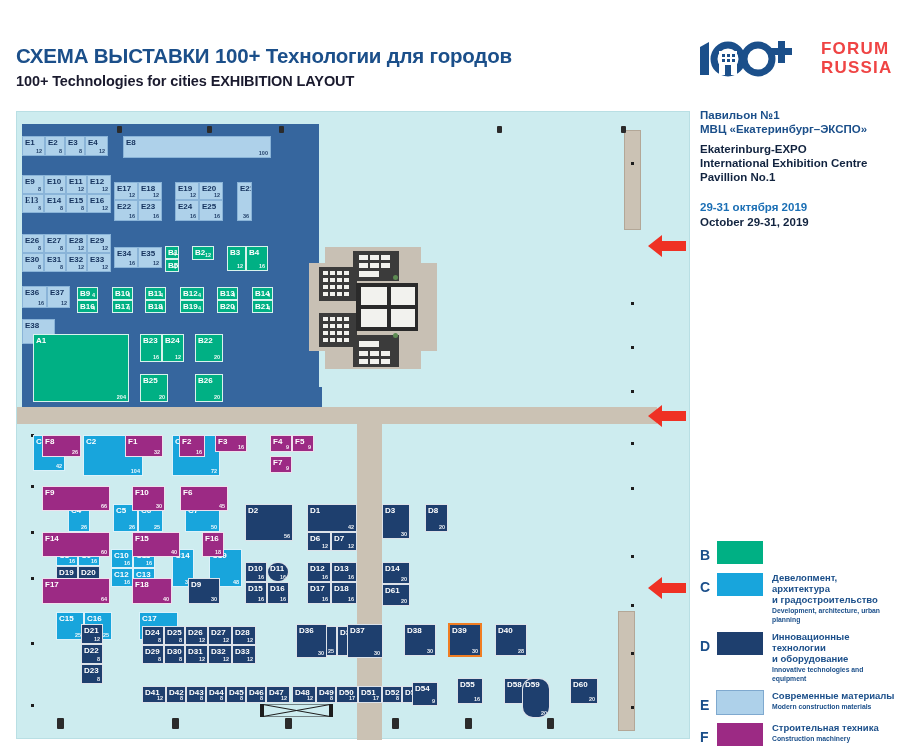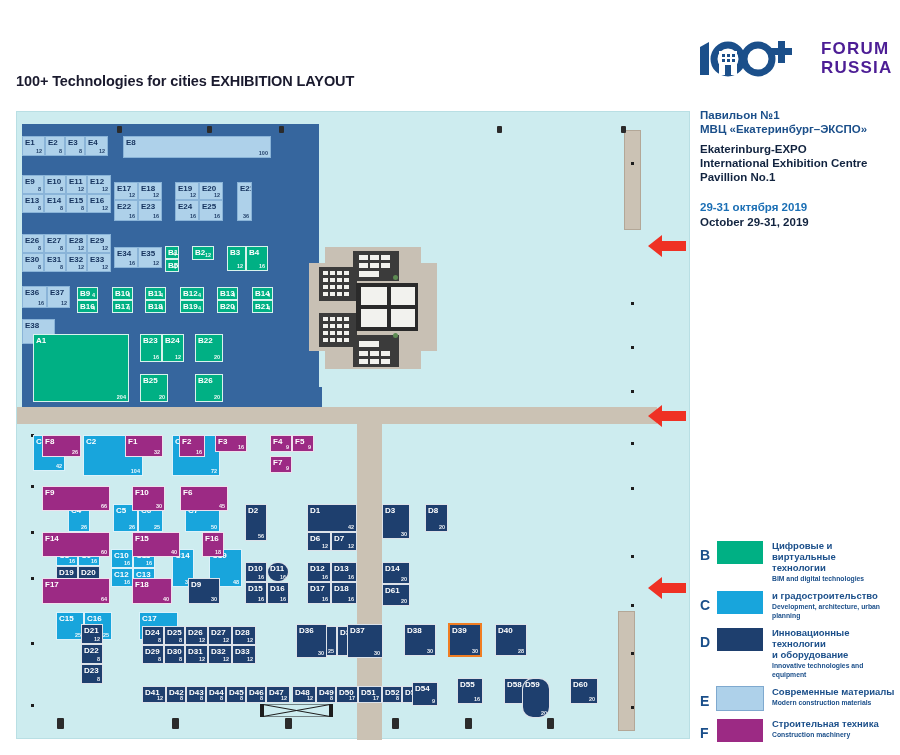--- a/index.html
+++ b/index.html
@@ -21,21 +21,21 @@
   }
   #title-en {
     position:absolute; left:16px; top:73px;
     font-size:14.5px; font-weight:bold; color:#1a1a2e;
     letter-spacing:-0.1px; white-space:nowrap;
   }
 
   
   #logo { position:absolute; left:697px; top:37px; width:190px; height:48px; }
   #logo-mark { position:absolute; left:0; top:0; width:118px; height:44px; }
-  #logo-text { position:absolute; left:124px; top:2px; color:#4c1d95;
+  #logo-text { position:absolute; left:124px; top:2px; color:#ef4444;
                font-size:17px; font-weight:bold; line-height:19px; letter-spacing:1.2px; }
 
   
   #info { position:absolute; left:700px; top:108px; width:190px; }
   .info-ru { font-size:11.5px; font-weight:bold; color:#1b4f8a; line-height:14px; }
   .info-en { font-size:11.5px; font-weight:bold; color:#11233f; line-height:14px; }
   .info-date-ru { font-size:11.5px; font-weight:bold; color:#1b6fb5; line-height:15px; }
   .info-date-en { font-size:11.5px; font-weight:bold; color:#11233f; line-height:15px; }
   .gap6 { height:6px; }
   .gap14 { height:16px; }
@@ -94,20 +94,21 @@
   .sw-B { background:#00b084; }
   .sw-C { background:#18a5dc; }
   .sw-D { background:#1e3f6e; }
   .sw-E { background:#aed1ea; border:1px solid #7fa9cf; }
   .sw-F { background:#9c2a84; }
 </style>
 </head>
 <body>
 
 <div id="header">
+  <div id="title-ru">СХЕМА ВЫСТАВКИ 100+ Технологии для городов</div>
   <div id="title-en">100+ Technologies for cities EXHIBITION LAYOUT</div>
 </div>
 
 <div id="logo">
   <svg id="logo-mark" viewBox="0 0 118 44">
     <path d="M3 10 L12 5 L12 38 L3 38 Z" fill="#1b4f8a"></path>
     <circle cx="31" cy="22" r="14" fill="none" stroke="#1b4f8a" stroke-width="7"></circle>
     <circle cx="61" cy="22" r="14" fill="none" stroke="#1b4f8a" stroke-width="7"></circle>
     <rect x="81" y="4" width="7" height="22" fill="#1b4f8a"></rect>
     <rect x="74" y="11" width="21" height="7" fill="#1b4f8a"></rect>
@@ -285,21 +286,21 @@
         <span class="area">8</span>
       </div>
       <div class="booth b-E" style="left: 49px; top: 63px; width: 21px; height: 19px;">
         <span class="lbl">E11</span>
         <span class="area">12</span>
       </div>
       <div class="booth b-E" style="left: 70px; top: 63px; width: 24px; height: 19px;">
         <span class="lbl">E12</span>
         <span class="area">12</span>
       </div>
-      <div class="booth b-E" style="left: 5px; top: 82px; width: 22px; height: 19px;">
+      <div class="booth b-E" style="left: 5px; top: 82px; width: 22px; height: 19px; font-family: Liberation Serif, serif;">
         <span class="lbl">E13</span>
         <span class="area">8</span>
       </div>
       <div class="booth b-E" style="left: 27px; top: 82px; width: 22px; height: 19px;">
         <span class="lbl">E14</span>
         <span class="area">8</span>
       </div>
       <div class="booth b-E" style="left: 49px; top: 82px; width: 21px; height: 19px;">
         <span class="lbl">E15</span>
         <span class="area">8</span>
@@ -625,21 +626,21 @@
         <span class="area">64</span>
       </div>
       <div class="booth b-F" style="left: 115px; top: 466px; width: 40px; height: 26px;">
         <span class="lbl">F18</span>
         <span class="area">40</span>
       </div>
       <div class="booth b-D" style="left: 171px; top: 466px; width: 32px; height: 26px;">
         <span class="lbl">D9</span>
         <span class="area">30</span>
       </div>
-      <div class="booth b-D" style="left: 228px; top: 392px; width: 22px; height: 37px;">
+      <div class="booth b-D" style="left: 228px; top: 392px; width: 48px; height: 37px;">
         <span class="lbl">D2</span>
         <span class="area">56</span>
       </div>
       <div class="booth b-D" style="left: 290px; top: 392px; width: 50px; height: 28px;">
         <span class="lbl">D1</span>
         <span class="area">42</span>
       </div>
       <div class="booth b-D" style="left: 290px; top: 420px; width: 24px; height: 19px;">
         <span class="lbl">D6</span>
         <span class="area">12</span>
@@ -858,30 +859,26 @@
   <polygon points="0,13 14,2 14,8 38,8 38,18 14,18 14,24" fill="#ef3124"></polygon>
 </svg>
 <svg class="arrow" style="left:648px; top:575px;" viewBox="0 0 38 26">
   <polygon points="0,13 14,2 14,8 38,8 38,18 14,18 14,24" fill="#ef3124"></polygon>
 </svg>
 
 <div id="legend">
     <div class="leg-row">
       <div class="leg-key">B</div>
       <div class="leg-swatch sw-B"></div>
-      <div class="leg-text">
-        <div class="leg-ru">Цифровые и виртуальные</div>
-        <div class="leg-ru">технологии</div>
-        <div class="leg-en">BIM and digital technologies</div>
-      </div>
     </div>
     <div class="leg-row">
       <div class="leg-key">C</div>
       <div class="leg-swatch sw-C"></div>
       <div class="leg-text">
+        <div class="leg-ru">Девелопмент, архитектура</div>
         <div class="leg-ru">и градостроительство</div>
         <div class="leg-en">Development, architecture, urban planning</div>
       </div>
     </div>
     <div class="leg-row">
       <div class="leg-key">D</div>
       <div class="leg-swatch sw-D"></div>
       <div class="leg-text">
         <div class="leg-ru">Инновационные технологии</div>
         <div class="leg-ru">и оборудование</div>

